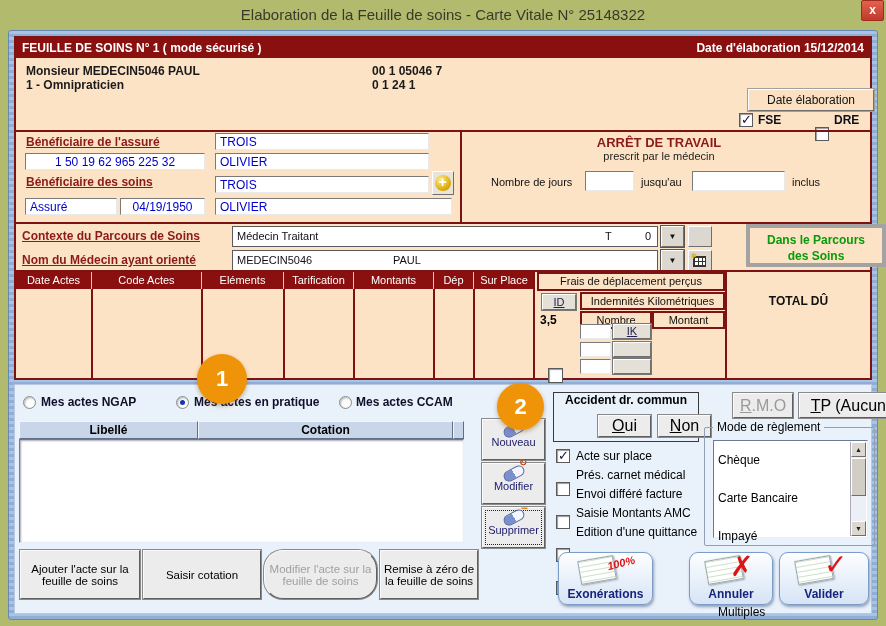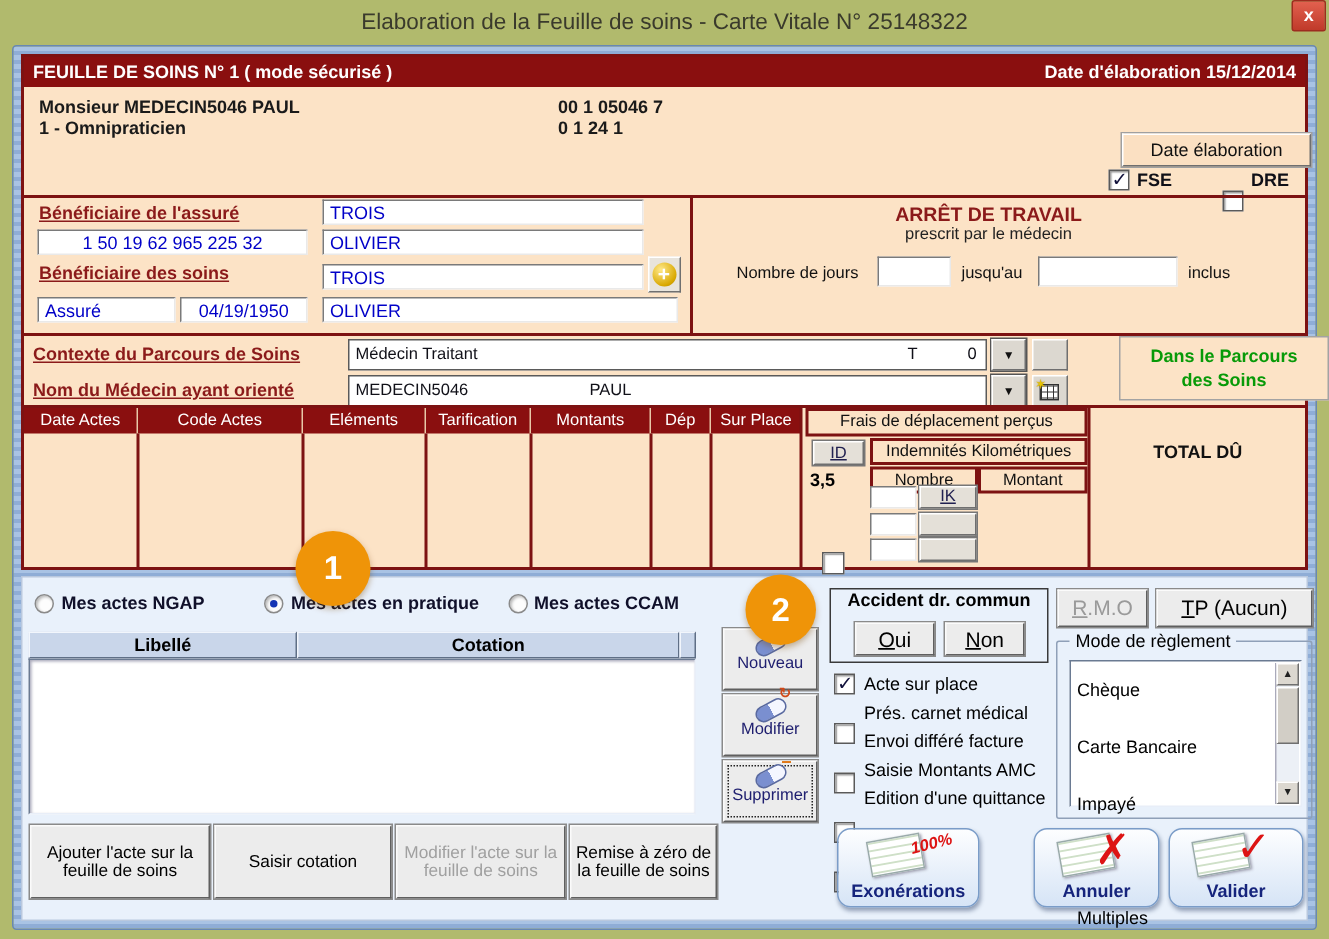--- a/index.html
+++ b/index.html
@@ -56,21 +56,21 @@
 
   .combo { background:#fff; border:1px solid #5a5a5a; font-size:11px; color:#101018; padding:3px 4px; white-space:nowrap; }
   .dropbtn { background:#dcd8d0; border:1px solid; border-color:#fff #6f6f6f #6f6f6f #fff; box-shadow:0 0 0 1px #555;
     text-align:center; cursor:pointer; font-size:8px; color:#111; line-height:19px; }
   .smallbtn { background:#dcd8d0; border:1px solid; border-color:#fff #6f6f6f #6f6f6f #fff; cursor:pointer; }
   .calc-ic { position:absolute; left:4px; top:5px; width:13px; height:11px; background:#fff; border:1px solid #333;
     background-image:linear-gradient(#333 1px,transparent 1px),linear-gradient(90deg,#333 1px,transparent 1px);
     background-size:4px 4px; }
   .calc-star { position:absolute; left:1px; top:0px; color:#e8c400; font-size:9px; text-shadow:0 0 1px #a07c00; }
 
-  .parcours-box { border:1px solid #a3a3a3; background:#fce3c6; color:#089a08; font-weight:bold; font-size:12px;
+  .parcours-box { border:4px solid #a3a3a3; background:#fce3c6; color:#089a08; font-weight:bold; font-size:12px;
     text-align:center; line-height:16px; padding-top:4px; }
 
   .th { background:#8a0f0f; color:#fff; font-size:11px; text-align:center; line-height:17px; height:17px;
     border-right:1px solid #e8c8a8; }
   .redcell { border:2px solid #7d1212; background:#fce3c6; font-size:11px; text-align:center; color:#111; }
   .graybtn { background:#e4e0d8; border:1px solid; border-color:#fff #6f6f6f #6f6f6f #fff; box-shadow:0 0 0 1px #777;
     font-size:11px; text-align:center; cursor:pointer; color:#202050; }
   .graybtn u { text-decoration:underline; }
   .total-label { font-weight:bold; font-size:12px; color:#111; text-align:center; }
 
@@ -89,21 +89,21 @@
     text-align:center; cursor:pointer; font-size:11px; color:#202070; }
   .crud.focus { outline:1px dotted #222; outline-offset:-4px; }
   .pill { position:relative; width:22px; height:11px; margin:4px auto 1px; border-radius:6px; transform:rotate(-28deg);
     background:linear-gradient(90deg,#7a8fd0 50%,#f4f6ff 50%); border:1px solid #5a6aa0; }
   .pill .sym { position:absolute; right:-7px; top:-6px; font-weight:bold; font-size:12px; transform:rotate(28deg); }
   .sym.plus { color:#e07818; } .sym.ref { color:#d04818; font-size:10px; } .sym.minus { color:#e07818; }
 
   .groupbox { border:1px solid #3a3a3a; }
   .gtitle { font-weight:bold; font-size:12px; color:#000; text-align:center; }
   .obtn { background:#ececec; border:1px solid; border-color:#fbfbfb #5f5f5f #5f5f5f #fbfbfb; box-shadow:0 0 0 1px #8a8a8a;
-    font-size:14px; text-align:center; cursor:pointer; color:#000; }
+    font-size:16px; text-align:center; cursor:pointer; color:#000;margin-left:28px; }
   .obtn:first-letter, .fl u { text-decoration:underline; }
   .olabel { font-size:12px; color:#000; }
 
   .rmo[disabled-look="1"] { color:#9a9a9a; }
   .fieldset { border:1px solid #8fa0b8; border-radius:2px; position:absolute; }
   .legend { position:absolute; top:-8px; left:8px; background:#e9f1fb; padding:0 4px; font-size:12px; color:#000; }
   .listbox { background:#fff; border:1px solid; border-color:#6a7a92 #e8eef8 #e8eef8 #6a7a92; font-size:12px; color:#000; }
   .listbox .it { padding:11px 4px; line-height:16px; }
   .sb { position:absolute; right:1px; top:1px; width:16px; bottom:1px; background:#ecf0f6; border-left:1px solid #aab; }
   .sbtn { position:absolute; left:0; width:15px; height:15px; background:#dcd8d0; border:1px solid; border-color:#fff #6f6f6f #6f6f6f #fff;
@@ -307,21 +307,21 @@
       <div class="sb">
         <div class="sbtn" style="top:0;">▲</div>
         <div class="sthumb"></div>
         <div class="sbtn" style="bottom:0;">▼</div>
       </div>
     </div>
   </div>
 
   <div class="abs bigbtn" style="left:5px;top:165px;width:120px;height:49px;">Ajouter l'acte sur la feuille de soins</div>
   <div class="abs bigbtn" style="left:128px;top:165px;width:118px;height:49px;">Saisir cotation</div>
-  <div class="abs bigbtn disabled" style="left:249px;top:165px;width:113px;height:49px;">Modifier l'acte sur la feuille de soins</div>
+  <div class="abs bigbtn disabled" style="left:249px;top:165px;width:113px;height:49px;border-radius:19px;">Modifier l'acte sur la feuille de soins</div>
   <div class="abs bigbtn" style="left:365px;top:165px;width:98px;height:49px;">Remise à zéro de la feuille de soins</div>
 
   <div class="abs action" style="left:543px;top:167px;width:95px;height:53px;">
     <div class="doc" style="left:20px;"></div>
     <div class="gl" style="left:48px;top:4px;font-size:11px;font-style:italic;transform:rotate(-14deg);">100%</div>
     <div class="lbl">Exonérations</div>
   </div>
   <div class="abs action" style="left:674px;top:167px;width:84px;height:53px;">
     <div class="doc"></div>
     <div class="gl" style="left:40px;top:-3px;font-size:28px;">✗</div>

